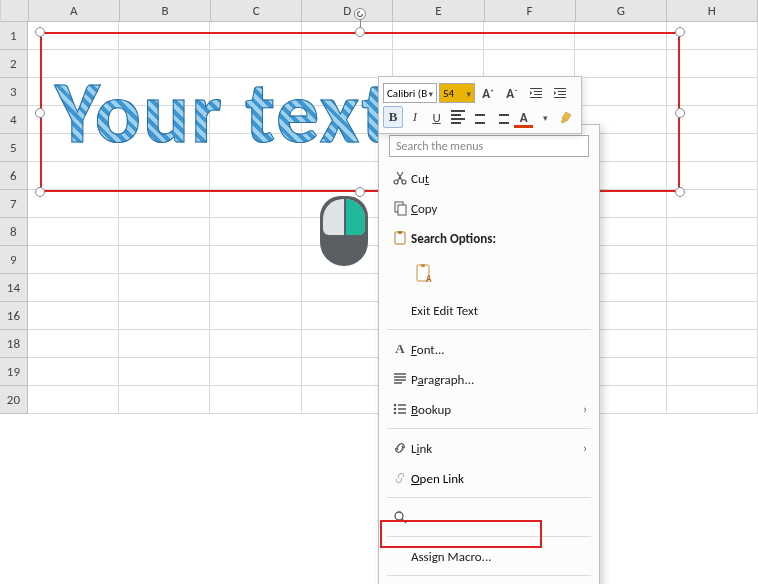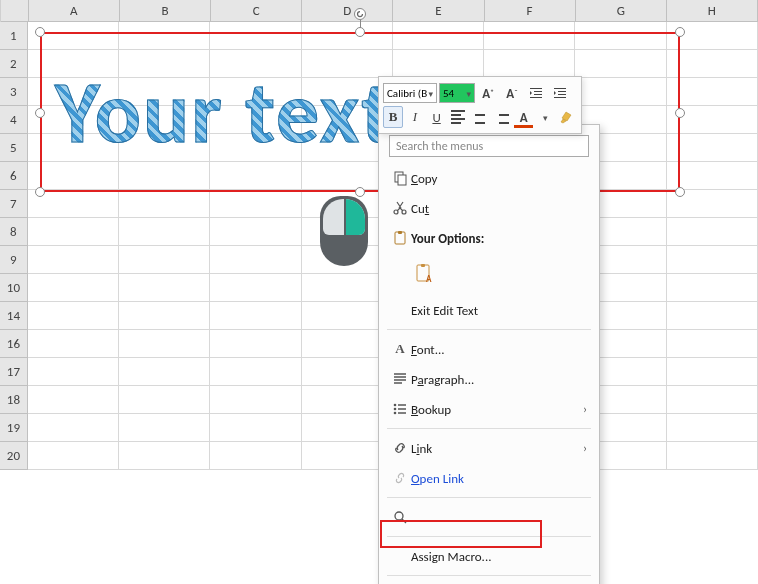--- a/index.html
+++ b/index.html
@@ -117,21 +117,21 @@
     box-shadow: 2px 2px 6px rgba(0,0,0,.12);
     z-index: 20;
   }
   .mt-row { display:flex; align-items:center; gap:2px; height:24px; }
   .mt-font {
     border:1px solid #aaa; height:20px; width:54px; font-size:11px; padding: 1px 3px;
     display:flex; align-items:center; justify-content:space-between; background:#fff;
   }
   .mt-size {
     border:1px solid #aaa; height:20px; width:36px; font-size:11px; padding: 1px 3px;
-    display:flex; align-items:center; justify-content:space-between; background:#22c55e;
+    display:flex; align-items:center; justify-content:space-between; background:#eab308;
   }
   .chev { font-size:9px; color:#555; }
   .mt-btn {
     width:22px; height:22px; display:flex; align-items:center; justify-content:center;
     color:#444; border-radius:2px;
   }
   .mt-btn.active { border:1px solid #9db8d8; background:#e8f0fa; }
   .A-plus, .A-minus { font-size:13px; font-weight:600; position:relative; }
   .A-plus::after { content:"⁺"; font-size:10px; }
   .A-minus::after { content:"⁻"; font-size:10px; }
@@ -165,21 +165,21 @@
     padding: 3px 6px;
     background: #fff;
   }
   .ctx-item {
     display:flex; align-items:center;
     height:30px;
     padding: 0 12px 0 10px;
     color:#222;
     white-space: nowrap;
   }
-  .ctx-item.disabled { color:#1d4ed8; }
+  .ctx-item.disabled { color:#000000; }
   .ctx-ico { width:22px; display:flex; justify-content:center; color:#555; flex-shrink:0; }
   .ctx-item.disabled .ctx-ico { color:#bbb; }
   .ctx-lbl { flex:1; }
   .ctx-arrow { color:#555; font-size:12px; }
   .ctx-sep { height:1px; background:#ddd; margin:4px 8px; }
   .paste-sub { height:42px; display:flex; align-items:center; padding-left:32px; }
   .paste-btn {
     width:28px; height:28px; border:1px solid transparent; display:flex; align-items:center; justify-content:center;
   }
   .mnm { text-decoration: underline; text-decoration-thickness:1px; }
@@ -320,54 +320,32 @@
         <div class="cell"></div>
         <div class="cell"></div>
         <div class="cell"></div>
         <div class="cell"></div>
         <div class="cell"></div>
         <div class="cell"></div>
         <div class="cell"></div>
         <div class="cell"></div>
       </div>
     <div class="row">
-        <div class="rh">10</div>
-        <div class="cell"></div>
-        <div class="cell"></div>
-        <div class="cell"></div>
-        <div class="cell"></div>
-        <div class="cell"></div>
-        <div class="cell"></div>
-        <div class="cell"></div>
-        <div class="cell"></div>
-      </div>
-    <div class="row">
         <div class="rh">14</div>
         <div class="cell"></div>
         <div class="cell"></div>
         <div class="cell"></div>
         <div class="cell"></div>
         <div class="cell"></div>
         <div class="cell"></div>
         <div class="cell"></div>
         <div class="cell"></div>
       </div>
     <div class="row">
         <div class="rh">16</div>
-        <div class="cell"></div>
-        <div class="cell"></div>
-        <div class="cell"></div>
-        <div class="cell"></div>
-        <div class="cell"></div>
-        <div class="cell"></div>
-        <div class="cell"></div>
-        <div class="cell"></div>
-      </div>
-    <div class="row">
-        <div class="rh">17</div>
         <div class="cell"></div>
         <div class="cell"></div>
         <div class="cell"></div>
         <div class="cell"></div>
         <div class="cell"></div>
         <div class="cell"></div>
         <div class="cell"></div>
         <div class="cell"></div>
       </div>
     <div class="row">
@@ -493,47 +471,47 @@
     </div>
   </div>
 </div>
 
 <div class="ctx">
   <div class="ctx-search">Search the menus</div>
 
   <div class="ctx-item">
     <span class="ctx-ico">
       <svg class="ico" viewBox="0 0 16 16">
-          <rect x="3" y="2" width="8" height="10" fill="none" stroke="#555"></rect>
-          <rect x="6" y="5" width="8" height="10" fill="#fff" stroke="#555"></rect>
-        </svg>
-    </span>
-    <span class="ctx-lbl"><span class="mnm">C</span><span>opy</span></span>
-  </div>
-
-  <div class="ctx-item">
-    <span class="ctx-ico">
-      <svg class="ico" viewBox="0 0 16 16">
           <path d="M5 2l4 6M11 2l-4 6" stroke="#555" stroke-width="1.2" fill="none"></path>
           <circle cx="4" cy="12" r="2" fill="none" stroke="#555" stroke-width="1.2"></circle>
           <circle cx="12" cy="12" r="2" fill="none" stroke="#555" stroke-width="1.2"></circle>
           <path d="M8 8l-3 3M8 8l3 3" stroke="#555" stroke-width="1.2"></path>
         </svg>
     </span>
     <span class="ctx-lbl"><span>Cu</span><span class="mnm">t</span></span>
   </div>
 
+  <div class="ctx-item">
+    <span class="ctx-ico">
+      <svg class="ico" viewBox="0 0 16 16">
+          <rect x="3" y="2" width="8" height="10" fill="none" stroke="#555"></rect>
+          <rect x="6" y="5" width="8" height="10" fill="#fff" stroke="#555"></rect>
+        </svg>
+    </span>
+    <span class="ctx-lbl"><span class="mnm">C</span><span>opy</span></span>
+  </div>
+
   <div class="ctx-item" style="font-weight:600;">
     <span class="ctx-ico">
       <svg class="ico" viewBox="0 0 16 16">
           <rect x="3" y="2" width="10" height="12" rx="1" fill="none" stroke="#b07c2a"></rect>
           <rect x="6" y="1" width="4" height="3" rx="1" fill="#b07c2a"></rect>
         </svg>
     </span>
-    <span class="ctx-lbl">Your Options:</span>
+    <span class="ctx-lbl">Search Options:</span>
   </div>
   <div class="paste-sub">
     <div class="paste-btn">
       <svg width="22" height="22" viewBox="0 0 22 22">
           <rect x="3" y="2" width="12" height="16" rx="1" fill="none" stroke="#c89040"></rect>
           <rect x="7" y="1" width="4" height="3" rx="1" fill="#c89040"></rect>
           <text x="12" y="19" font-size="9" fill="#c06018" font-weight="700">A</text>
         </svg>
     </div>
   </div>

